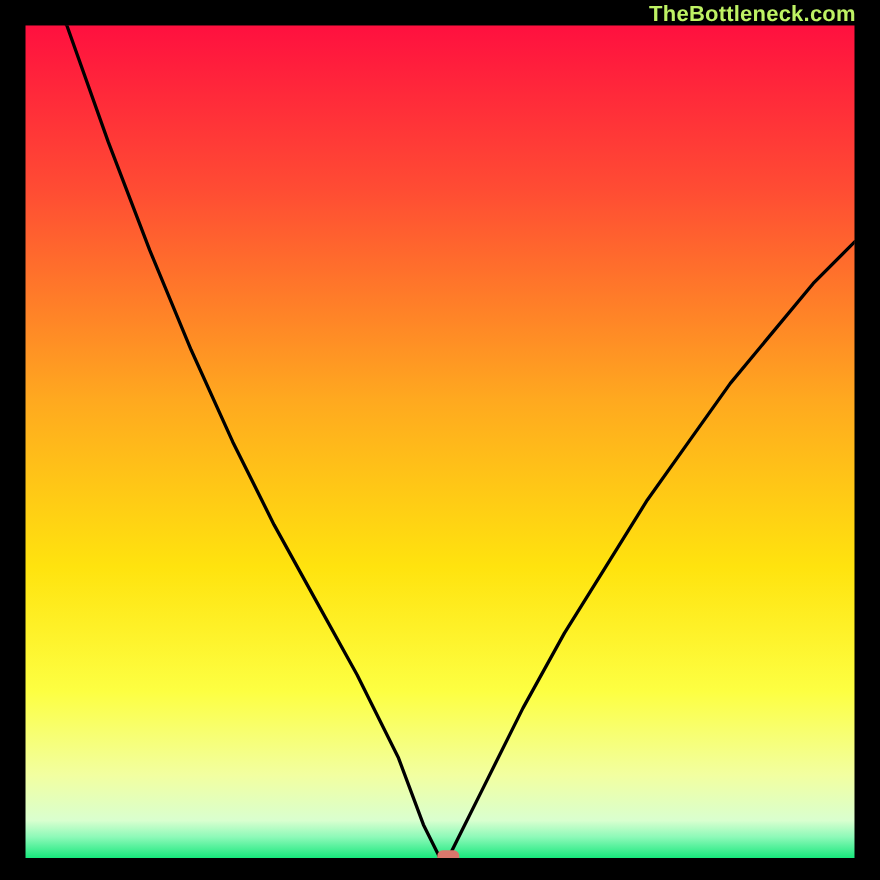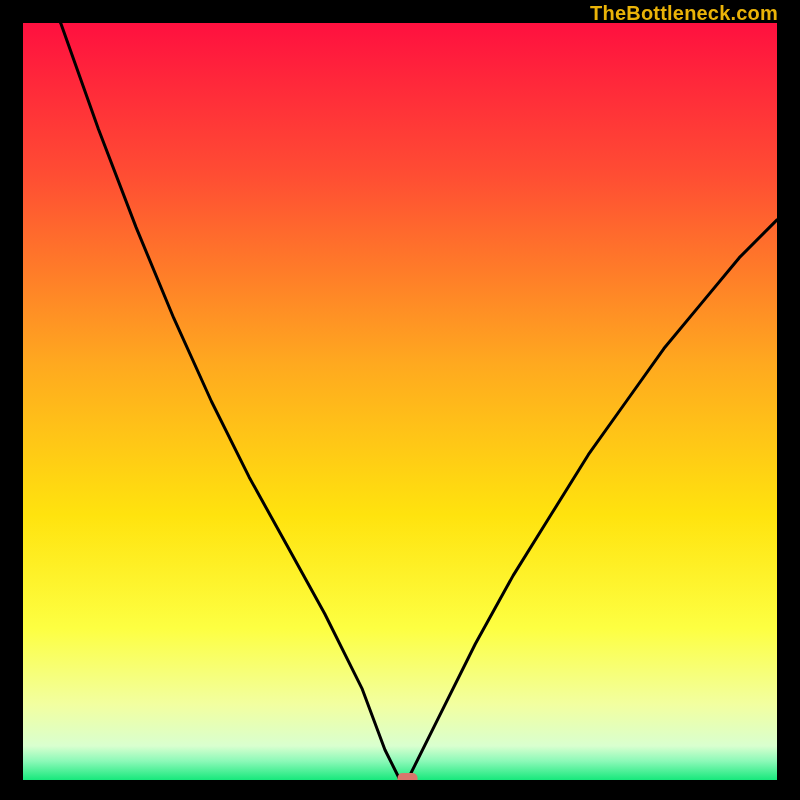--- a/index.html
+++ b/index.html
@@ -23,21 +23,21 @@
     width: 754px;
     height: 757px;
   }
   .watermark {
     position: absolute;
     top: 2px;
     right: 22px;
     font-family: Arial, Helvetica, sans-serif;
     font-size: 20px;
     font-weight: 600;
-    color: #eab308;
+    color: #bef264;
     letter-spacing: 0.2px;
     text-align: right;
   }
   svg {
     display: block;
   }
 </style>
 </head>
 <body>
 

